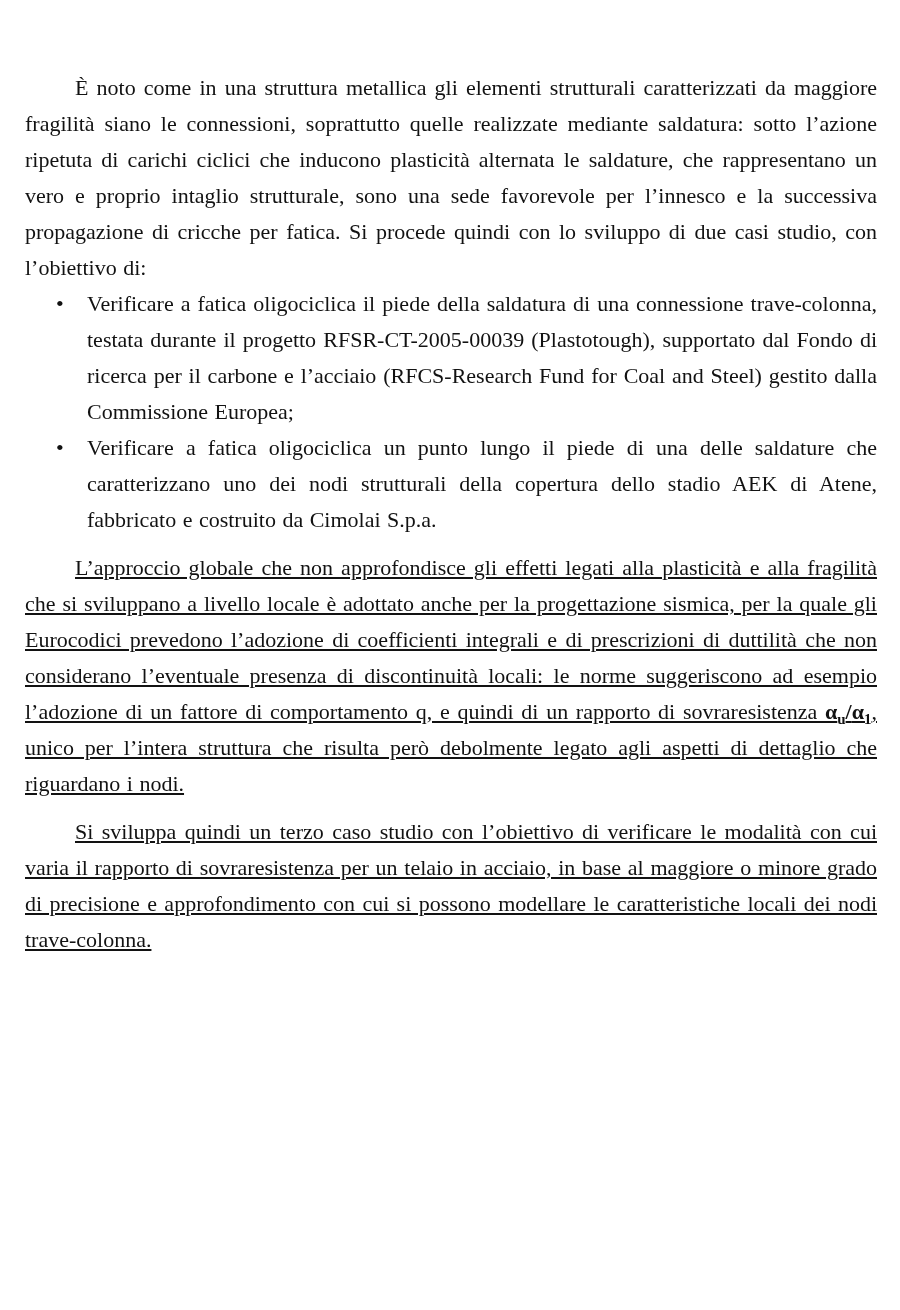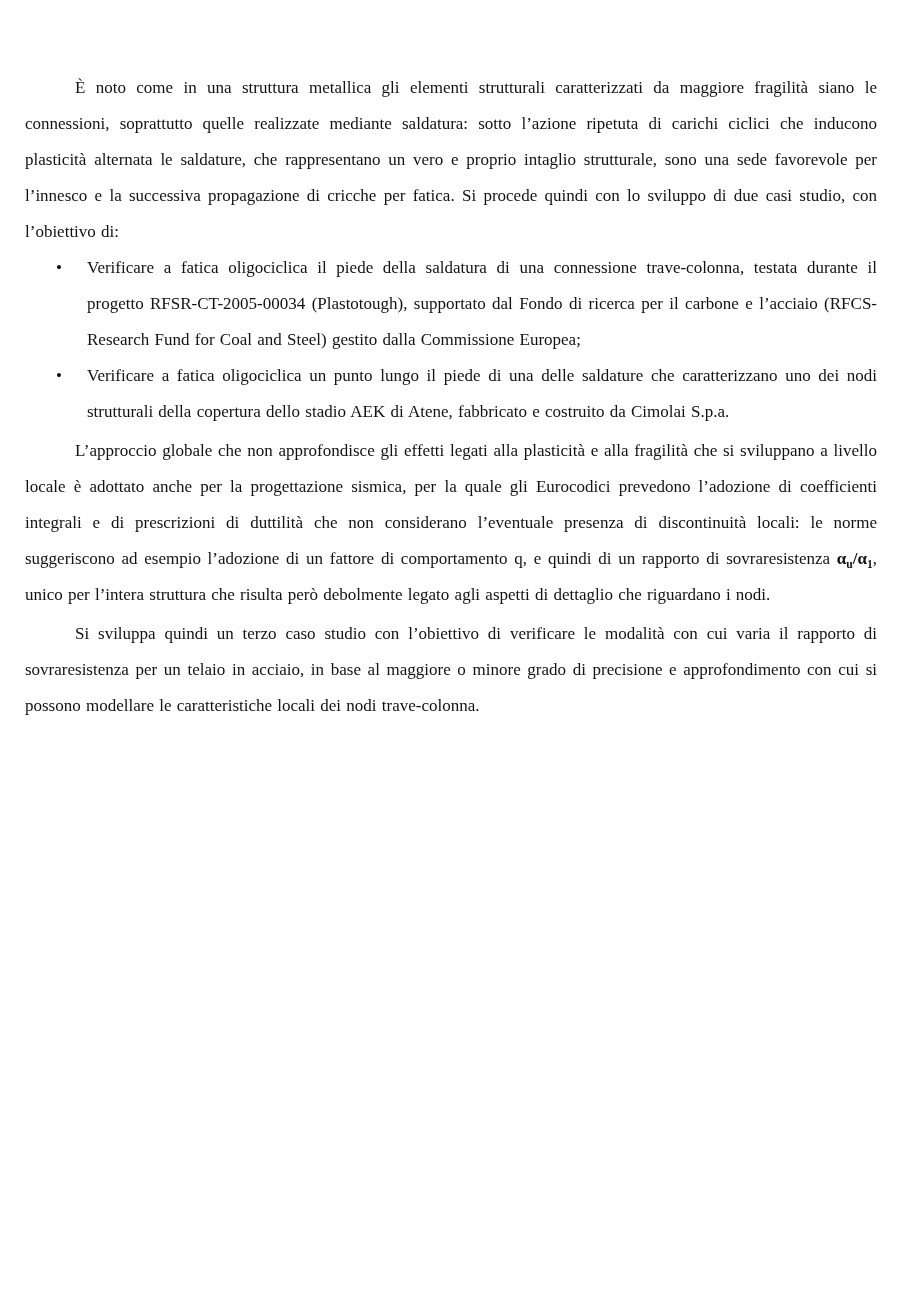--- a/index.html
+++ b/index.html
@@ -8,33 +8,34 @@
     background: #ffffff;
   }
   .page {
     position: relative;
     width: 900px;
     height: 1310px;
     box-sizing: border-box;
     background: #ffffff;
     padding: 70px 23px 0 25px;
     font-family: "Liberation Serif", "DejaVu Serif", serif;
-    font-size: 17px;
+    font-size: 22px;
     line-height: 36px;
     color: #121212;
     overflow: hidden;
   }
   .para {
     margin: 0;
     text-align: justify;
     text-indent: 50px;
     word-spacing: 1px;
   }
   .para.spaced {
-    margin-top: 3px;
+    margin-top: 12px;
+    text-decoration: underline;
   }
   .bullet-list {
     margin: 0;
     padding: 0;
   }
   .bullet-item {
     position: relative;
     padding-left: 62px;
   }
   .bullet-marker {
@@ -62,21 +63,21 @@
 <body>
 
 <div class="page">
 
   <p class="para">È noto come in una struttura metallica gli elementi strutturali caratterizzati da maggiore fragilità siano le connessioni, soprattutto quelle realizzate mediante saldatura: sotto l’azione ripetuta di carichi ciclici che inducono plasticità alternata le saldature, che rappresentano un vero e proprio intaglio strutturale, sono una sede favorevole per l’innesco e la successiva propagazione di cricche per fatica. Si procede quindi con lo sviluppo di due casi studio, con l’obiettivo di:</p>
 
   <div class="bullet-list">
 
     <div class="bullet-item">
       <span class="bullet-marker">•</span>
-      <p class="bullet-text">Verificare a fatica oligociclica il piede della saldatura di una connessione trave-colonna, testata durante il progetto RFSR-CT-2005-00034 (Plastotough), supportato dal Fondo di ricerca per il carbone e l’acciaio (RFCS-Research Fund for Coal and Steel) gestito dalla Commissione Europea;</p>
+      <p class="bullet-text">Verificare a fatica oligociclica il piede della saldatura di una connessione trave-colonna, testata durante il progetto RFSR-CT-2005-00039 (Plastotough), supportato dal Fondo di ricerca per il carbone e l’acciaio (RFCS-Research Fund for Coal and Steel) gestito dalla Commissione Europea;</p>
     </div>
 
     <div class="bullet-item">
       <span class="bullet-marker">•</span>
       <p class="bullet-text">Verificare a fatica oligociclica un punto lungo il piede di una delle saldature che caratterizzano uno dei nodi strutturali della copertura dello stadio AEK di Atene, fabbricato e costruito da Cimolai S.p.a.</p>
     </div>
 
   </div>
 
   <p class="para spaced"><span>L’approccio globale che non approfondisce gli effetti legati alla plasticità e alla fragilità che si sviluppano a livello locale è adottato anche per la progettazione sismica, per la quale gli Eurocodici prevedono l’adozione di coefficienti integrali e di prescrizioni di duttilità che non considerano l’eventuale presenza di discontinuità locali: le norme suggeriscono ad esempio l’adozione di un fattore di comportamento q, e quindi di un rapporto di sovraresistenza </span><span class="math"><span>α</span><sub>u</sub><span>/</span><span>α</span><sub>1</sub></span><span>, unico per l’intera struttura che risulta però debolmente legato agli aspetti di dettaglio che riguardano i nodi.</span></p>

